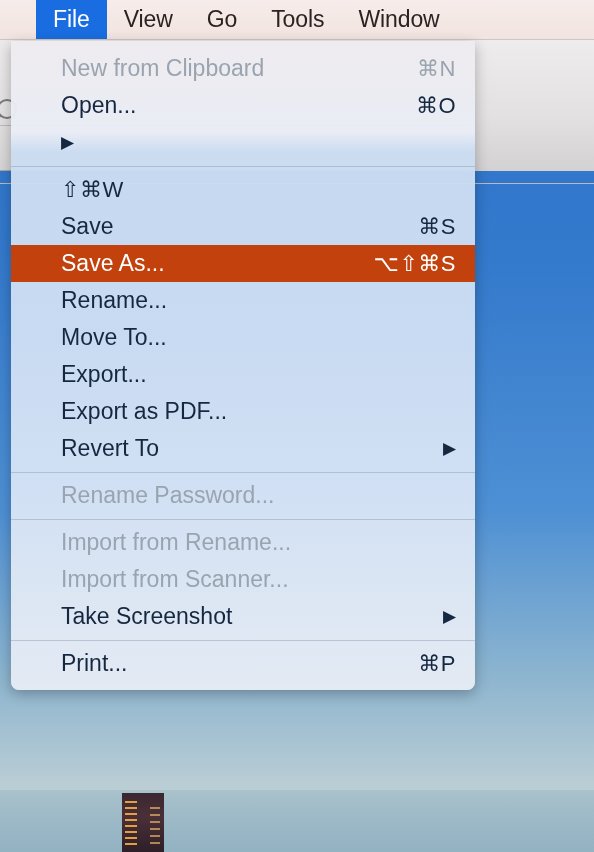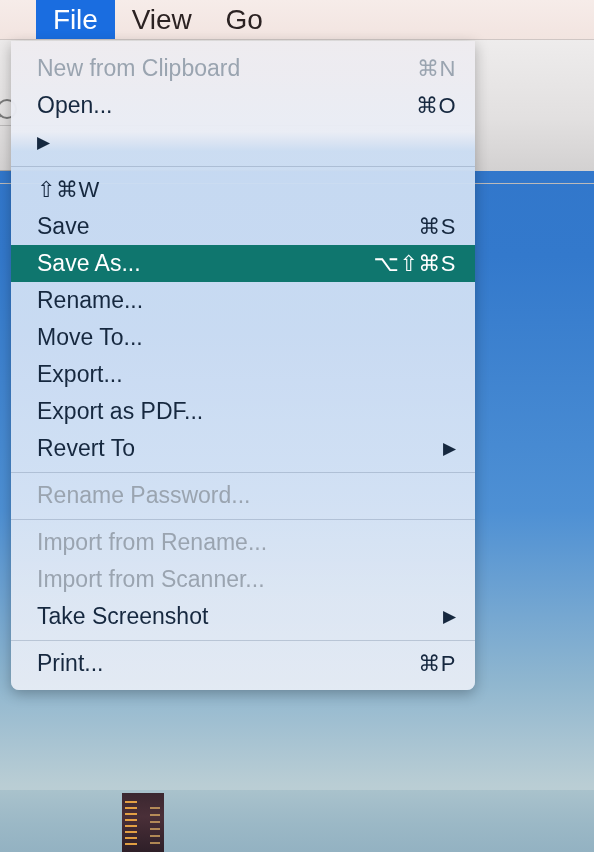--- a/index.html
+++ b/index.html
@@ -109,21 +109,21 @@
     background: linear-gradient(180deg, #f6ece9 0%, #f2e4e0 100%);
     display: flex;
     align-items: stretch;
     border-bottom: 1px solid #cfc6c4;
   }
   .menubar-spacer { width: 36px; }
   .menubar-item {
     display: flex;
     align-items: center;
     padding: 4px 17px;
-    font-size: 28px;
+    font-size: 23px;
     color: #2b2222;
     white-space: nowrap;
     letter-spacing: -0.1px;
   }
   .menubar-item.active {
     background: #1a6de0;
     color: #ffffff;
   }
 
   
@@ -153,42 +153,42 @@
       rgba(224,231,240,0.40) 100%);
     mix-blend-mode: normal;
   }
   .menu-inner { position: relative; }
 
   .menu-item {
     position: relative;
     display: flex;
     align-items: center;
     height: 37px;
-    padding: 0 19px 0 26px;
+    padding: 0 19px 0 50px;
     font-size: 23px;
     color: #16283f;
     white-space: nowrap;
   }
   .menu-item .label { flex: 1 1 auto; }
   .menu-item .shortcut {
     flex: 0 0 auto;
     font-size: 22px;
     letter-spacing: 0.5px;
     color: #16283f;
   }
   .menu-item .submenu-arrow {
     flex: 0 0 auto;
     font-size: 17px;
     line-height: 1;
     color: #16283f;
   }
   .menu-item.disabled,
   .menu-item.disabled .shortcut { color: #9aa4b0; }
   .menu-item.selected {
-    background: #0f766e;
+    background: #c2410c;
   }
   .menu-item.selected,
   .menu-item.selected .label,
   .menu-item.selected .shortcut { color: #ffffff; }
 
   .menu-separator {
     height: 1px;
     margin: 5px 0 4px 0;
     background: rgba(120,140,165,0.38);
   }
@@ -220,20 +220,26 @@
   <div class="menubar">
     <div class="menubar-spacer"></div>
     <div class="menubar-item active">
       <span>File</span>
     </div>
     <div class="menubar-item">
       <span>View</span>
     </div>
     <div class="menubar-item">
       <span>Go</span>
+    </div>
+    <div class="menubar-item">
+      <span>Tools</span>
+    </div>
+    <div class="menubar-item">
+      <span>Window</span>
     </div>
   </div>
 
   <div class="menu-panel">
     <div class="menu-tint"></div>
     <div class="menu-inner" id="menu-body">
       <div class="menu-gap-top"></div>
     <div class="menu-item disabled">
           <span class="label">New from Clipboard</span>
           <span class="shortcut">⌘N</span>

